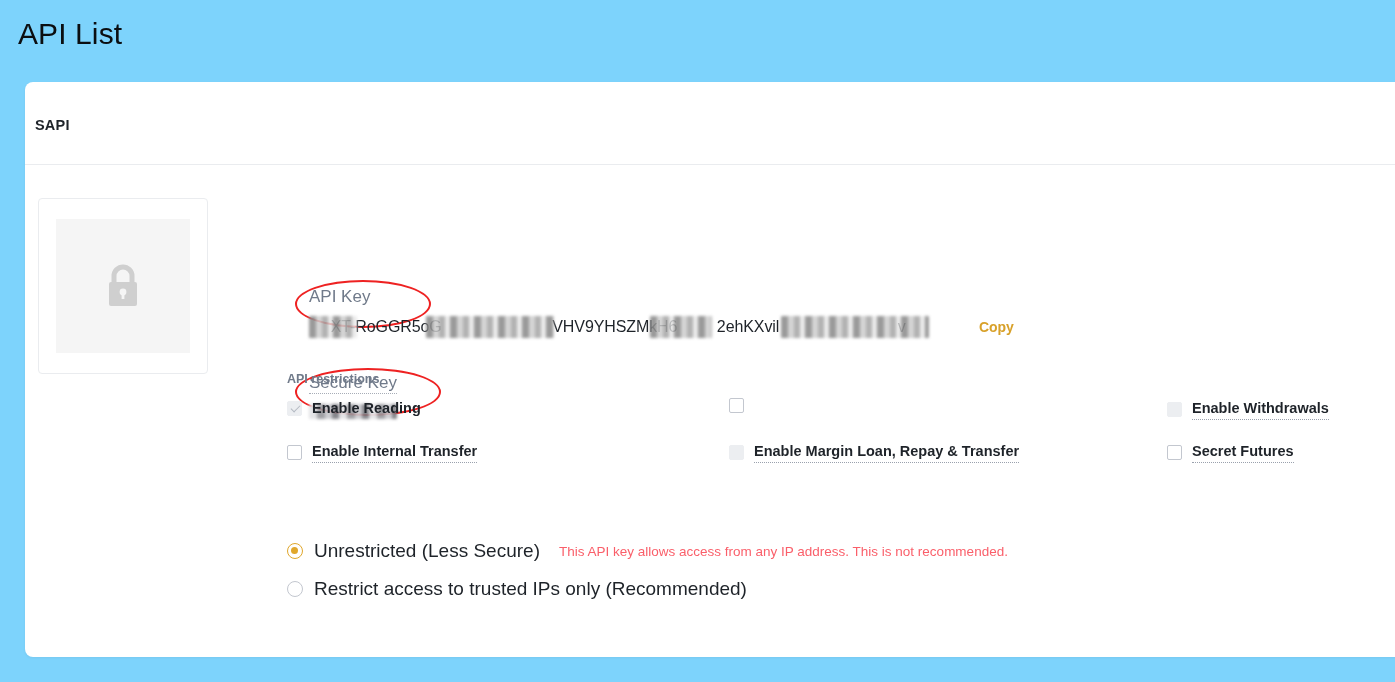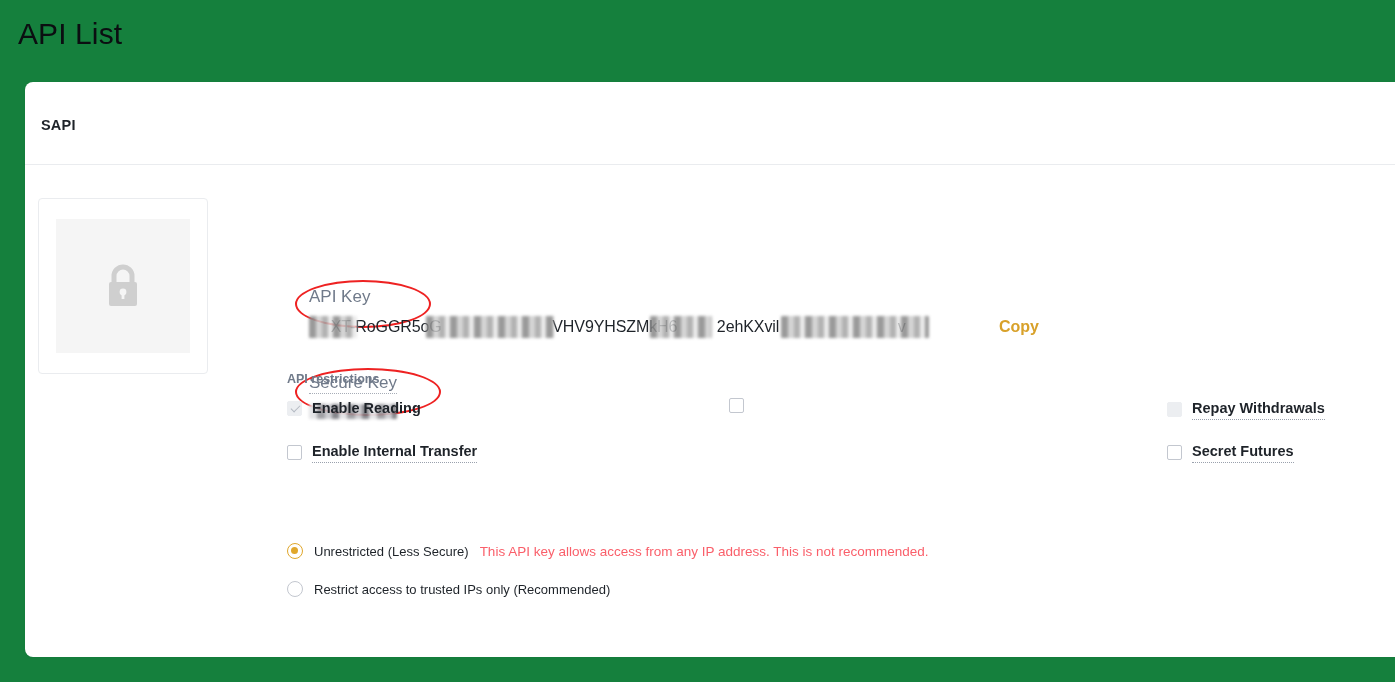--- a/index.html
+++ b/index.html
@@ -13,21 +13,21 @@
     overflow: hidden;
     font-family: "Liberation Sans", sans-serif;
     color: #1e2329;
     -webkit-font-smoothing: antialiased;
   }
 
   .page {
     position: relative;
     width: 1395px;
     height: 682px;
-    background: #15803d;
+    background: #7dd3fc;
   }
 
   
   .page-title {
     position: absolute;
     left: 18px;
     top: 13px;
     font-size: 30px;
     font-weight: 400;
     letter-spacing: 0.1px;
@@ -49,21 +49,21 @@
 
   .card-header {
     position: absolute;
     left: 0;
     top: 0;
     width: 100%;
     height: 82px;
   }
   .card-header-title {
     position: absolute;
-    left: 16px;
+    left: 10px;
     top: 35px;
     font-size: 14.5px;
     font-weight: bold;
     color: #1e2329;
     letter-spacing: 0.2px;
   }
   .card-divider {
     position: absolute;
     left: 0;
     top: 82px;
@@ -151,22 +151,22 @@
     border-radius: 1px;
     background:
       repeating-linear-gradient(90deg,
         rgba(140,140,140,0.88) 0px, rgba(140,140,140,0.88) 7px,
         rgba(205,205,205,0.85) 7px, rgba(205,205,205,0.85) 13px,
         rgba(165,165,165,0.86) 13px, rgba(165,165,165,0.86) 19px,
         rgba(230,230,230,0.8) 19px, rgba(230,230,230,0.8) 24px);
     filter: blur(1.6px);
   }
   .copy-link {
-    margin-left: 56px;
-    font-size: 16px;
+    margin-left: 36px;
+    font-size: 14px;
     font-weight: bold;
     color: #d8a12a;
     cursor: pointer;
     white-space: nowrap;
   }
 
   .secret-label-wrap { position: absolute; left: 22px; top: 182px; }
   .secret-value {
     position: absolute;
     left: 22px;
@@ -282,28 +282,29 @@
     content: "";
     position: absolute;
     left: 3.2px;
     top: 3.2px;
     width: 7.2px;
     height: 7.2px;
     border-radius: 50%;
     background: #e0a72c;
   }
   .ip-label {
-    font-size: 13px;
+    font-size: 19px;
     color: #1e2329;
     white-space: nowrap;
     text-align: right;
   }
   .ip-warning {
     font-size: 13.5px;
     color: #fa5f6a;
+    margin-left: 8px;
     white-space: nowrap;
     text-align: right;
   }
 </style>
 </head>
 <body>
 
 <div class="page">
 
   <div class="page-title">API List</div>
@@ -363,27 +364,31 @@
         <div class="perm-row">
           <label class="perm-item col-1">
             <span class="cbox checked disabled"></span>
             <span class="perm-label">Enable Reading</span>
           </label>
           <label class="perm-item col-2">
             <span class="cbox"></span>
           </label>
           <label class="perm-item col-3">
             <span class="cbox disabled"></span>
-            <span class="perm-label dotted">Repay Withdrawals</span>
+            <span class="perm-label dotted">Enable Withdrawals</span>
           </label>
         </div>
         <div class="perm-row">
           <label class="perm-item col-1">
             <span class="cbox"></span>
             <span class="perm-label dotted">Enable Internal Transfer</span>
+          </label>
+          <label class="perm-item col-2">
+            <span class="cbox disabled"></span>
+            <span class="perm-label dotted">Enable Margin Loan, Repay &amp; Transfer</span>
           </label>
           <label class="perm-item col-3">
             <span class="cbox"></span>
             <span class="perm-label dotted">Secret Futures</span>
           </label>
         </div>
       </div>
     </div>
 
     <div class="ip-section">

